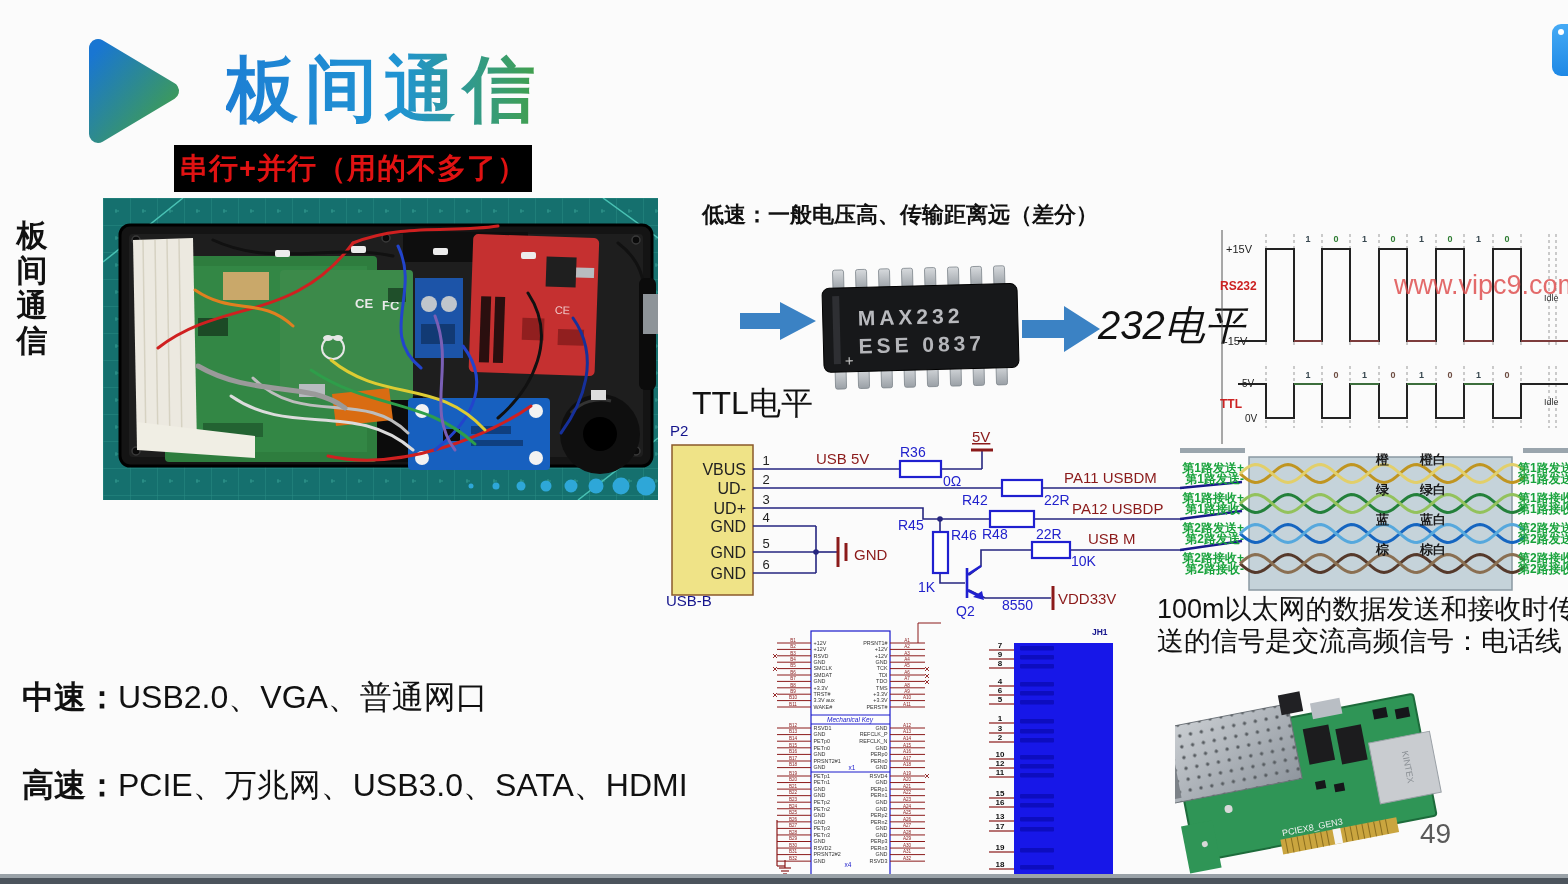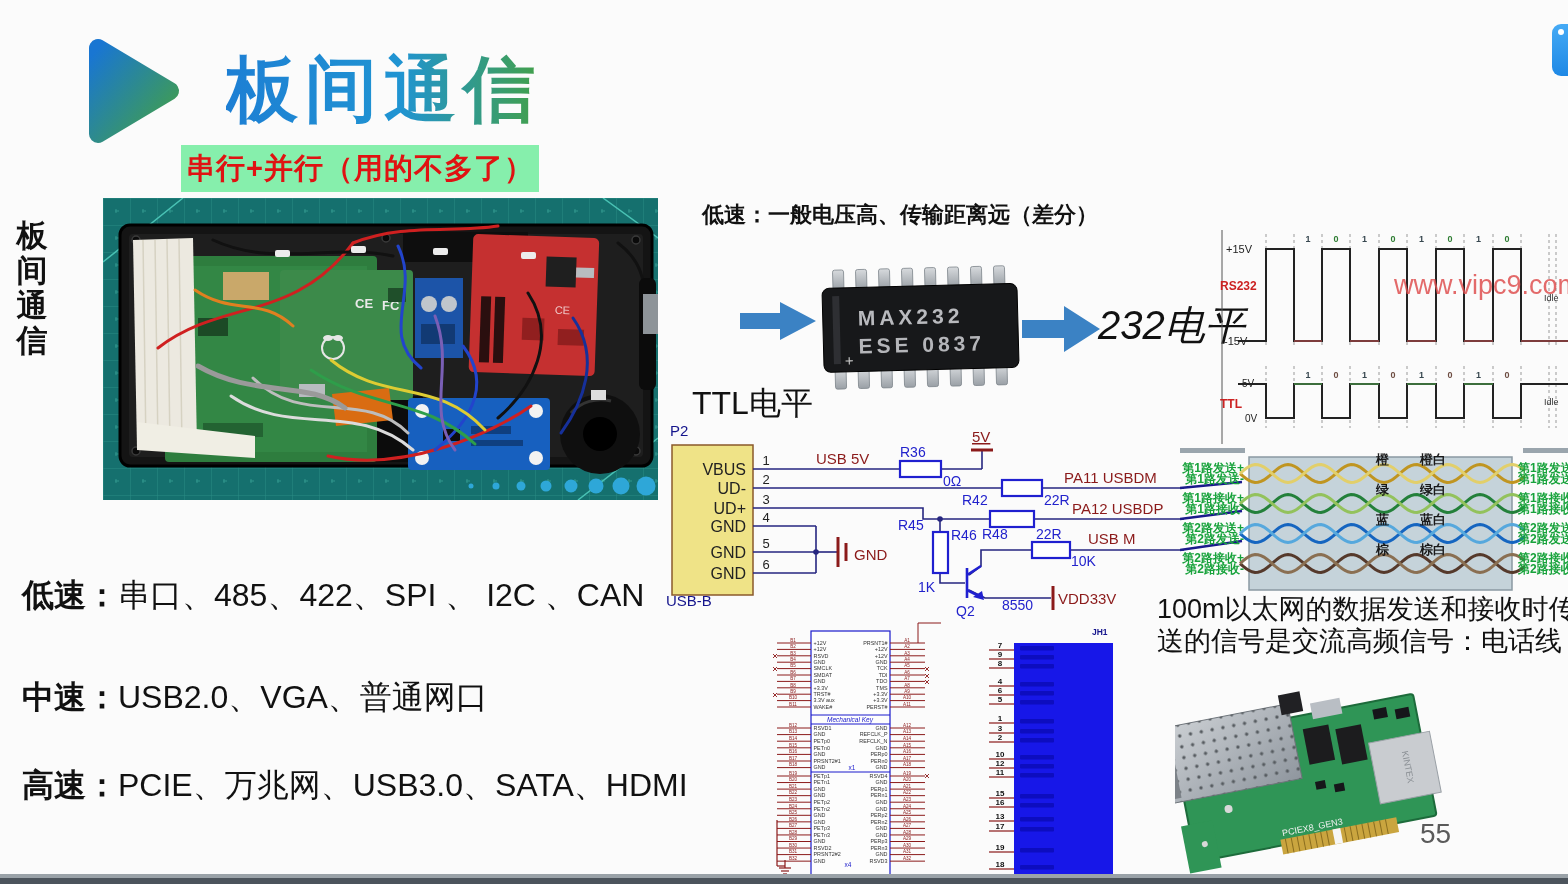--- a/index.html
+++ b/index.html
@@ -8,21 +8,21 @@
     overflow:hidden;font-family:"Liberation Sans","DejaVu Sans",sans-serif;padding-left:28px;
   }
   .abs{position:absolute;}
   
   #page-title{
     left:226px;top:42px;font-size:72px;font-weight:bold;letter-spacing:7px;
     background:linear-gradient(90deg,#1d7fd4 0%,#2094d2 55%,#43a047 100%);
     -webkit-background-clip:text;background-clip:text;color:transparent;
   }
   #subtitle-box{
-    left:181px;top:145px;width:358px;height:47px;background:#86efac;
+    left:174px;top:145px;width:358px;height:47px;background:#000000;
     display:flex;align-items:center;justify-content:center;
   }
   #subtitle-box span{color:#e01212;font-size:29px;font-weight:bold;letter-spacing:1px;}
   #vertical-title{left:12px;top:218px;width:40px;font-size:31px;font-weight:bold;color:#111;
     line-height:35px;text-align:center;word-break:break-all;}
   .black-heading{color:#111;font-weight:bold;}
   #lowspeed-heading{left:702px;top:200px;font-size:22px;}
   #ttl-label{left:692px;top:358px;font-size:32px;color:#111;margin-top:24px;}
   #level232-label{left:1098px;top:298px;font-size:40px;color:#111;font-style:italic;}
   
@@ -804,31 +804,28 @@
         </g>
       <g fill="#16161a">
         <rect x="210" y="60" width="14" height="10"></rect>
           <rect x="232" y="64" width="14" height="10"></rect>
         <rect x="140" y="120" width="10" height="8"></rect>
           <rect x="158" y="126" width="10" height="8"></rect>
       </g>
     </g>
   </svg>
 
-  <div class="abs speed-row" id="speed-row-0">
-    <span class="lbl">低速：</span><span>串口、485、422、SPI 、 I2C 、CAN</span>
-  </div>
   <div class="abs speed-row" id="speed-row-1">
     <span class="lbl">中速：</span><span>USB2.0、VGA、普通网口</span>
   </div>
   <div class="abs speed-row" id="speed-row-2">
     <span class="lbl">高速：</span><span>PCIE、万兆网、USB3.0、SATA、HDMI</span>
   </div>
 
-  <div class="abs" id="page-number">55</div>
+  <div class="abs" id="page-number">49</div>
 
   <div class="abs" id="corner-icon">
     <div class="dot"></div>
   </div>
 
   <div class="abs" id="bottom-edge-light"></div>
   <div class="abs" id="bottom-edge-dark"></div>
 
 </div>
 

